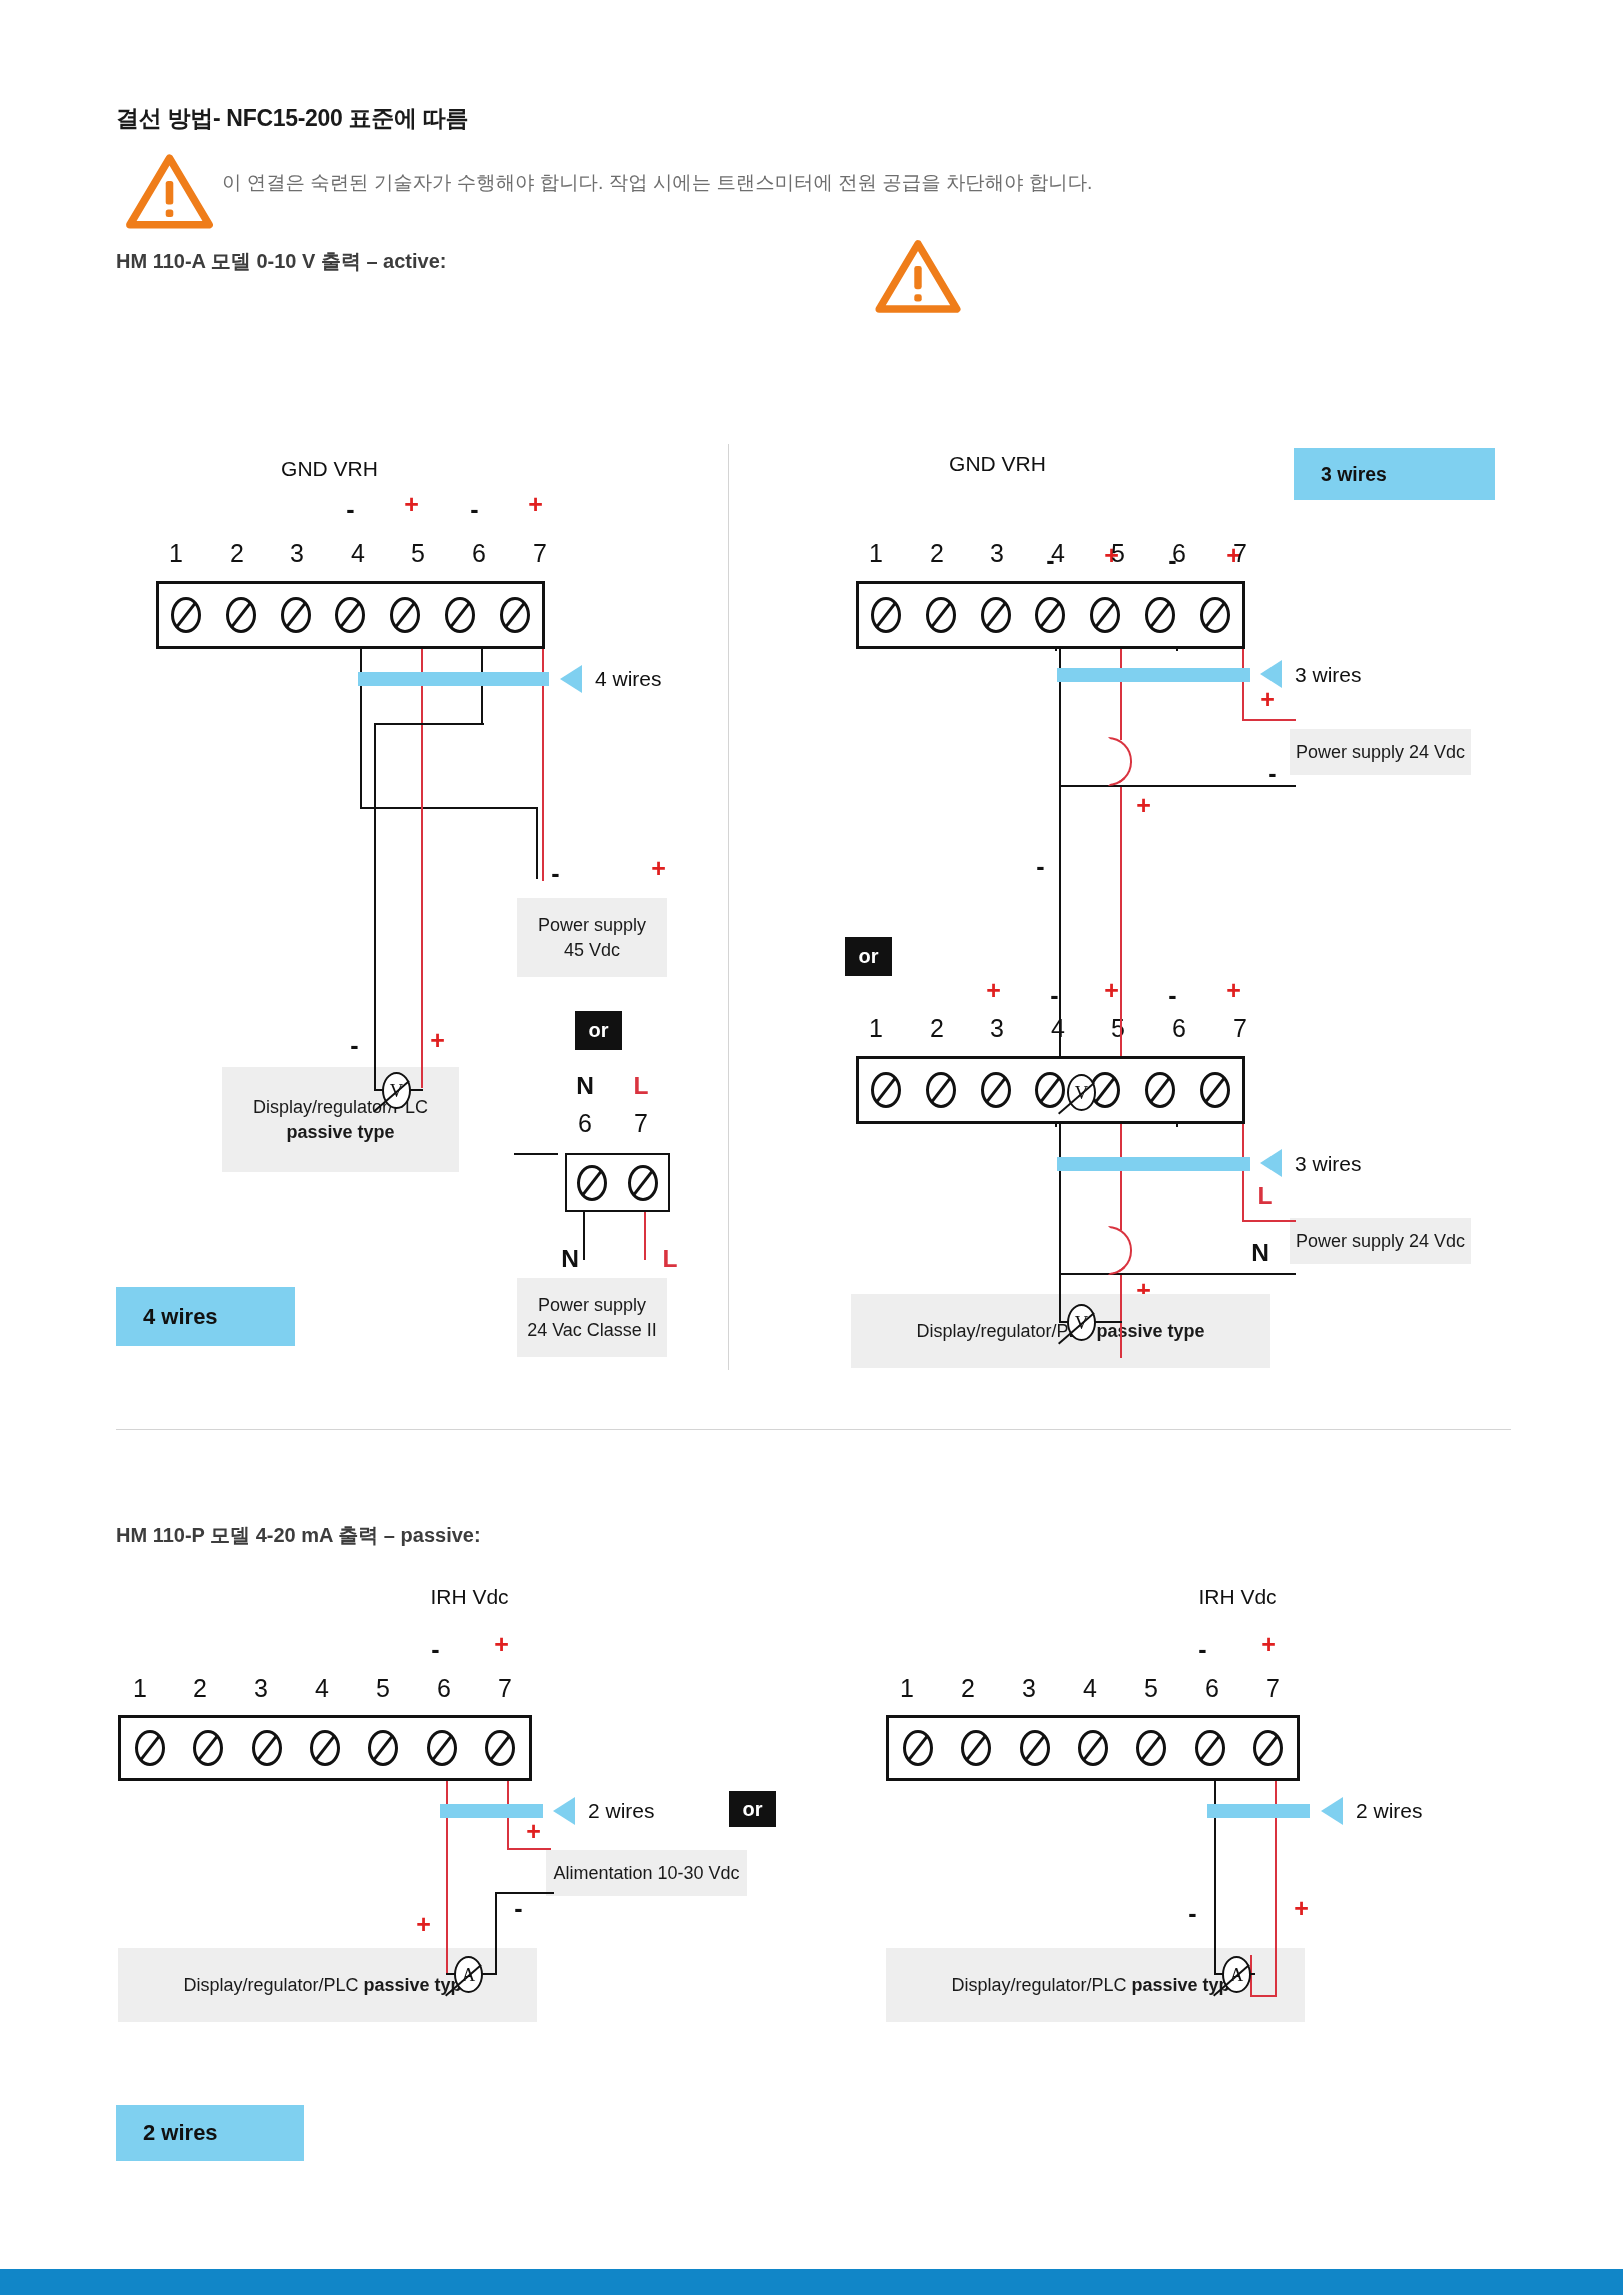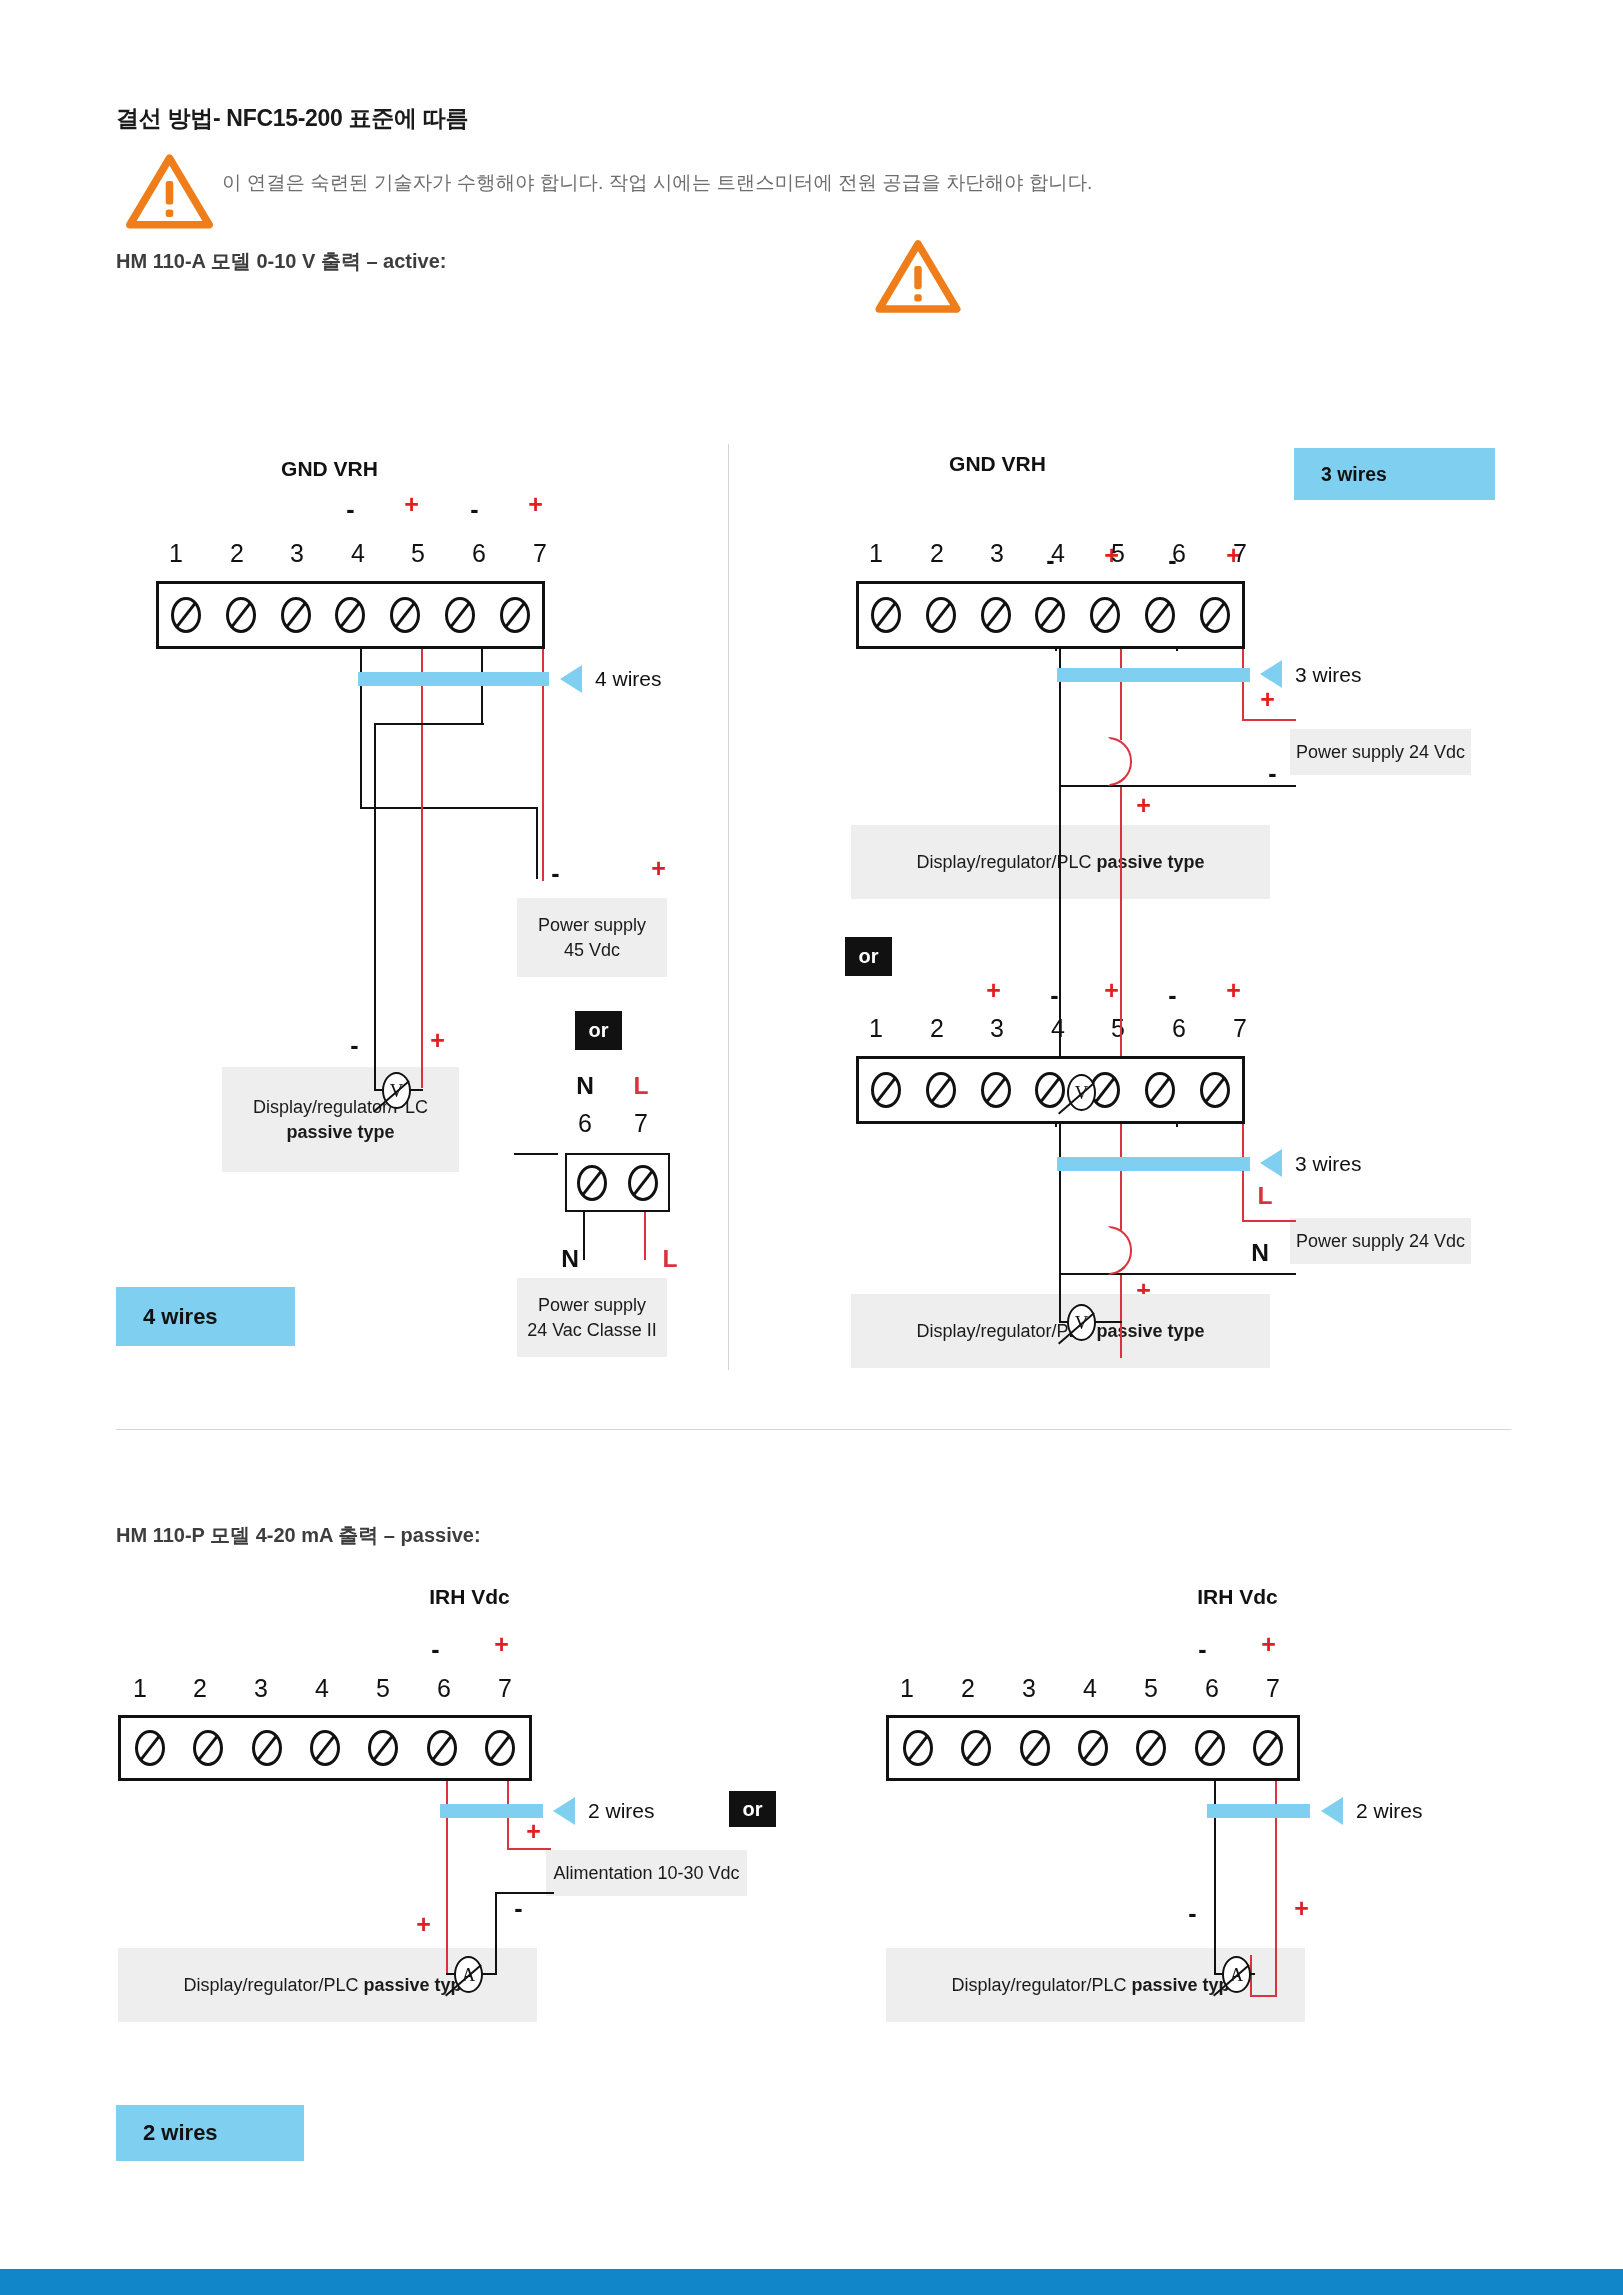--- a/index.html
+++ b/index.html
@@ -56,21 +56,21 @@
     text-align: center; width: 34px; font-weight: 400;
   }
   .pol {
     position: absolute; font-size: 25px; font-weight: 700;
     text-align: center; width: 25px; line-height: 1;
   }
   .pol.plus { color: #e02020; }
   .pol.minus { color: #111; }
 
   .hdr-label {
-    position: absolute; font-size: 21px; font-weight: 700;
+    position: absolute; font-size: 21px; font-weight: 400;
     color: #111; white-space: nowrap; text-align: center;
   }
 
   
   .jumper {
     position: absolute;
     border: 2.1px solid #111; border-bottom: none;
     z-index: 5;
   }
 
@@ -330,25 +330,20 @@
   <div class="w wh blk" style="left:1059px; top:785px; width:237px;"></div>
   <div class="pol minus" style="left:1260px; top:761px;">-</div>
 
   <div class="gbox" style="left:1290px; top:729px; width:181px; height:46px;">
     <span>Power supply 24 Vdc</span>
   </div>
 
   <div class="pol plus" style="left:1131px; top:793px;">+</div>
   <div class="pol minus" style="left:1028px; top:854px;">-</div>
 
-  <div class="gbox" style="left:851px; top:825px; width:419px; height:74px;">
-    <span>
-      <span>Display/regulator/PLC </span><b>passive type</b>
-    </span>
-  </div>
   <div class="w wh blk" style="left:1059px; top:1091px; width:63px;"></div>
   <div class="meter" style="left:1067px; top:1074px;">
     <span class="oval">V</span>
     <span class="needle"></span>
   </div>
 
   <div class="or-badge" style="left:845px; top:937px; width:47px; height:39px;">or</div>
 
   <div class="pol plus" style="left:981px; top:978px;">+</div>
   <div class="pol minus" style="left:1042px; top:983px;">-</div>

